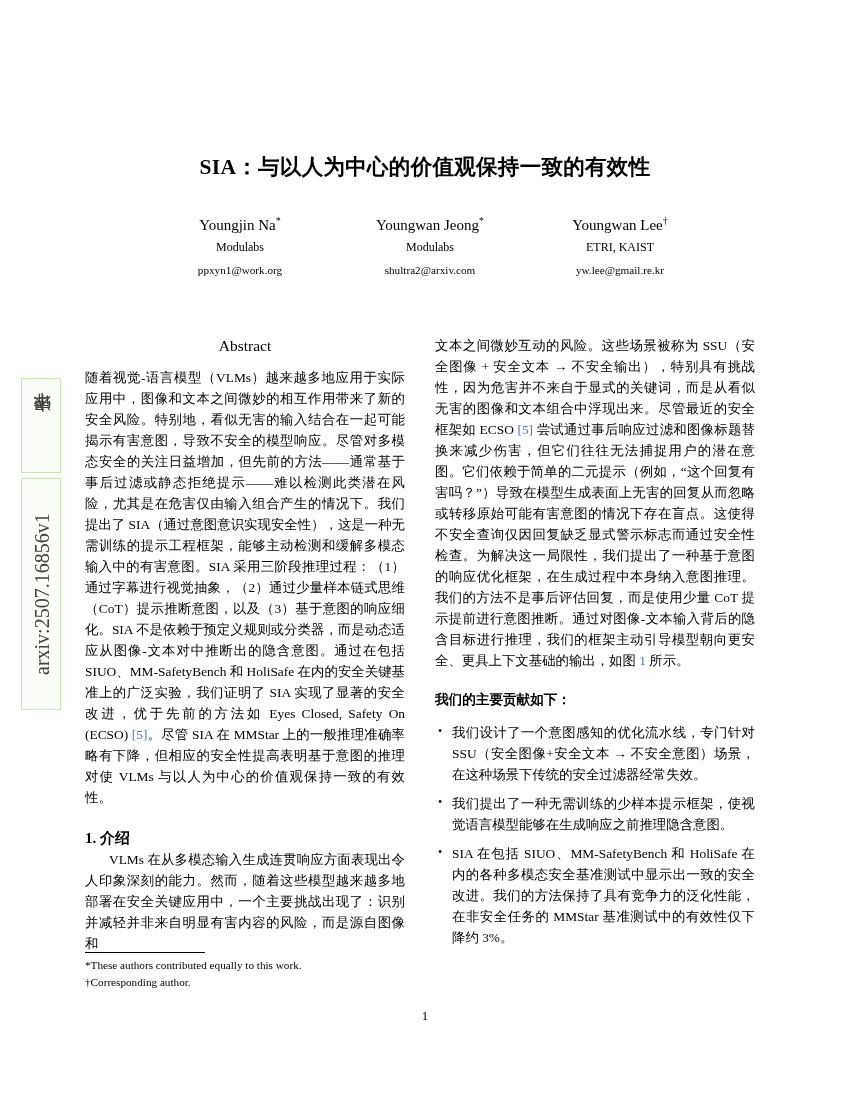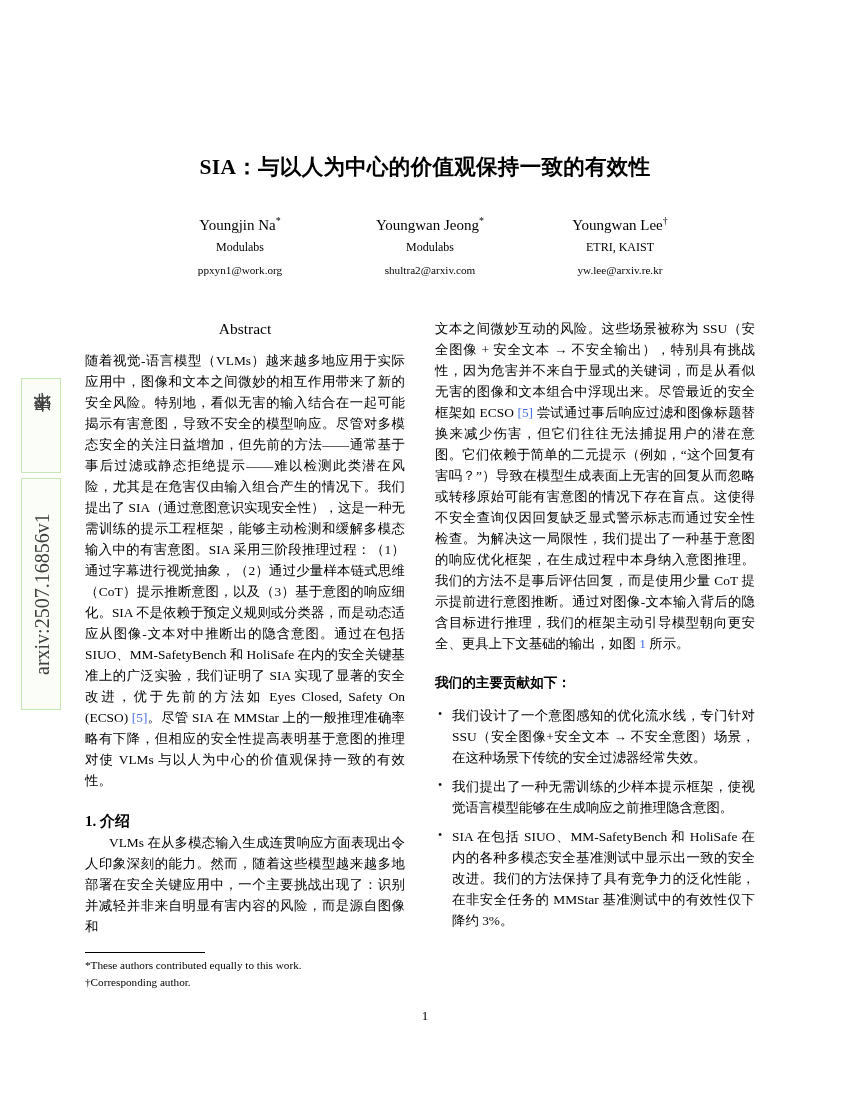--- a/index.html
+++ b/index.html
@@ -98,21 +98,21 @@
   .author-email {
     font-size: 11.2px;
     line-height: 20px;
     margin-top: 2px;
   }
   sup.mark { font-size: 10px; vertical-align: super; }
 
   
   .column {
     position: absolute;
-    top: 318px;
+    top: 335px;
     width: 320px;
     font-size: 13.4px;
     line-height: 21.0px;
     text-align: justify;
   }
   #left-column  { left: 85px; }
   #right-column { left: 435px; }
 
   .abstract-heading {
     text-align: center;
@@ -207,21 +207,21 @@
       <div class="author-email">ppxyn1@work.org</div>
     </div>
     <div class="author-col">
       <div class="author-name"><span>Youngwan Jeong</span><sup class="mark">*</sup></div>
       <div class="author-affil">Modulabs</div>
       <div class="author-email">shultra2@arxiv.com</div>
     </div>
     <div class="author-col">
       <div class="author-name"><span>Youngwan Lee</span><sup class="mark">†</sup></div>
       <div class="author-affil">ETRI, KAIST</div>
-      <div class="author-email">yw.lee@arxiv.re.kr</div>
+      <div class="author-email">yw.lee@gmail.re.kr</div>
     </div>
   </div>
 
   <div class="column" id="left-column">
     <div class="abstract-heading">Abstract</div>
     <p class="body-par"><span>随着视觉-语言模型（VLMs）越来越多地应用于实际应用中，图像和文本之间微妙的相互作用带来了新的安全风险。特别地，看似无害的输入结合在一起可能揭示有害意图，导致不安全的模型响应。尽管对多模态安全的关注日益增加，但先前的方法——通常基于事后过滤或静态拒绝提示——难以检测此类潜在风险，尤其是在危害仅由输入组合产生的情况下。我们提出了 SIA（通过意图意识实现安全性），这是一种无需训练的提示工程框架，能够主动检测和缓解多模态输入中的有害意图。SIA 采用三阶段推理过程：（1）通过字幕进行视觉抽象，（2）通过少量样本链式思维（CoT）提示推断意图，以及（3）基于意图的响应细化。SIA 不是依赖于预定义规则或分类器，而是动态适应从图像-文本对中推断出的隐含意图。通过在包括 SIUO、MM-SafetyBench 和 HoliSafe 在内的安全关键基准上的广泛实验，我们证明了 SIA 实现了显著的安全改进，优于先前的方法如 Eyes Closed, Safety On (ECSO) </span><span class="cite">[5]</span><span>。尽管 SIA 在 MMStar 上的一般推理准确率略有下降，但相应的安全性提高表明基于意图的推理对使 VLMs 与以人为中心的价值观保持一致的有效性。</span></p>
 
     <div class="section-heading">1. 介绍</div>
     <p class="body-par indented">VLMs 在从多模态输入生成连贯响应方面表现出令人印象深刻的能力。然而，随着这些模型越来越多地部署在安全关键应用中，一个主要挑战出现了：识别并减轻并非来自明显有害内容的风险，而是源自图像和</p>
   </div>

